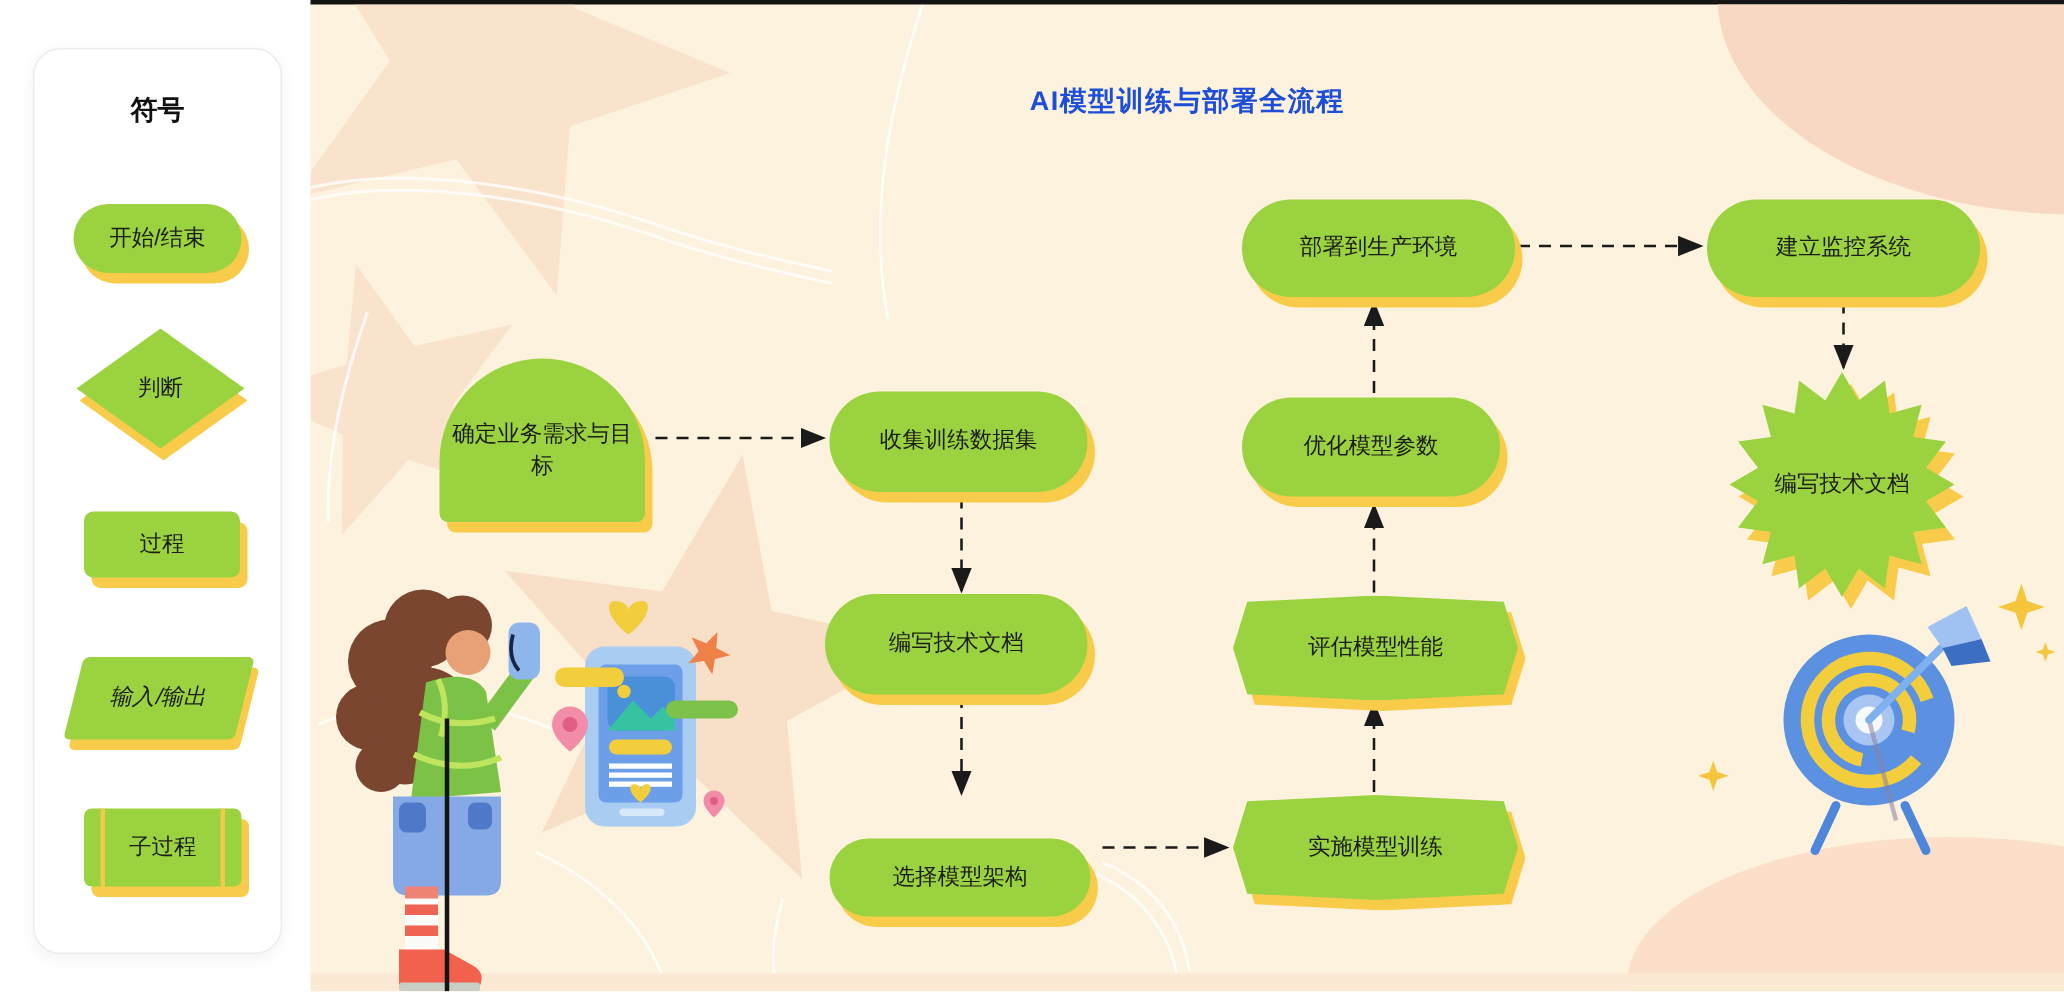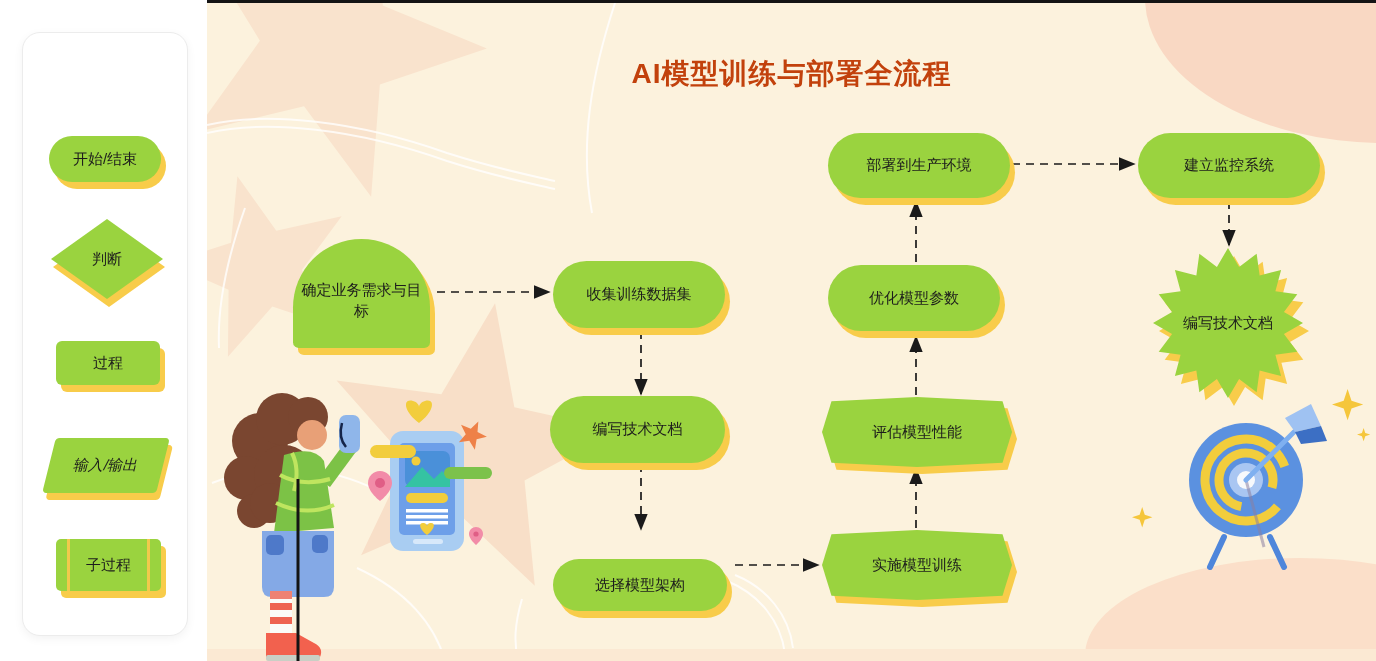--- a/index.html
+++ b/index.html
@@ -30,29 +30,30 @@
   .subp .fg::before{left:11px;}
   .subp .fg::after{right:11px;}
   .hex .sh,.hex .fg{clip-path:polygon(0% 50%,5% 6%,50% 0%,95% 6%,100% 50%,95% 94%,50% 100%,5% 94%);}
   .burst .sh,.burst .fg{clip-path:polygon(100% 50%,87.3% 57.4%,96.2% 69.1%,81.6% 71.1%,85.4% 85.4%,71.1% 81.6%,69.1% 96.2%,57.4% 87.3%,50% 100%,42.6% 87.3%,30.9% 96.2%,28.9% 81.6%,14.6% 85.4%,18.4% 71.1%,3.8% 69.1%,12.7% 57.4%,0% 50%,12.7% 42.6%,3.8% 30.9%,18.4% 28.9%,14.6% 14.6%,28.9% 18.4%,30.9% 3.8%,42.6% 12.7%,50% 0%,57.4% 12.7%,69.1% 3.8%,71.1% 18.4%,85.4% 14.6%,81.6% 28.9%,96.2% 30.9%,87.3% 42.6%);}
   .burst .sh{transform:translate(6px,8px);}
 
   
   .canvas{position:absolute;left:207px;top:0;width:1169px;height:661px;background:#FCF2DD;
           border-top:3px solid #141414;box-sizing:border-box;overflow:hidden;}
   .deco{position:absolute;inset:0;pointer-events:none;}
-  .title{position:absolute;left:0;right:0;top:52px;text-align:center;font-size:28px;font-weight:700;color:#c2410c;letter-spacing:1px;}
+  .title{position:absolute;left:0;right:0;top:52px;text-align:center;font-size:18px;font-weight:700;color:#1d4ed8;letter-spacing:1px;}
   .blob{position:absolute;border-radius:50%;}
   .bottom-strip{position:absolute;left:0;right:0;top:646px;height:15px;background:#FBE9D3;}
 </style>
 </head>
 <body>
 <div class="stage">
 
   <div class="palette">
+    <h2>符号</h2>
 
     <div class="shape pill" style="left:26px;top:103px;width:112px;height:46px">
       <div class="sh"></div>
       <div class="fg">
           <span>开始/结束</span>
         </div>
     </div>
 
     <div class="shape diamond" style="left:28px;top:186px;width:112px;height:80px">
       <div class="sh"></div>

